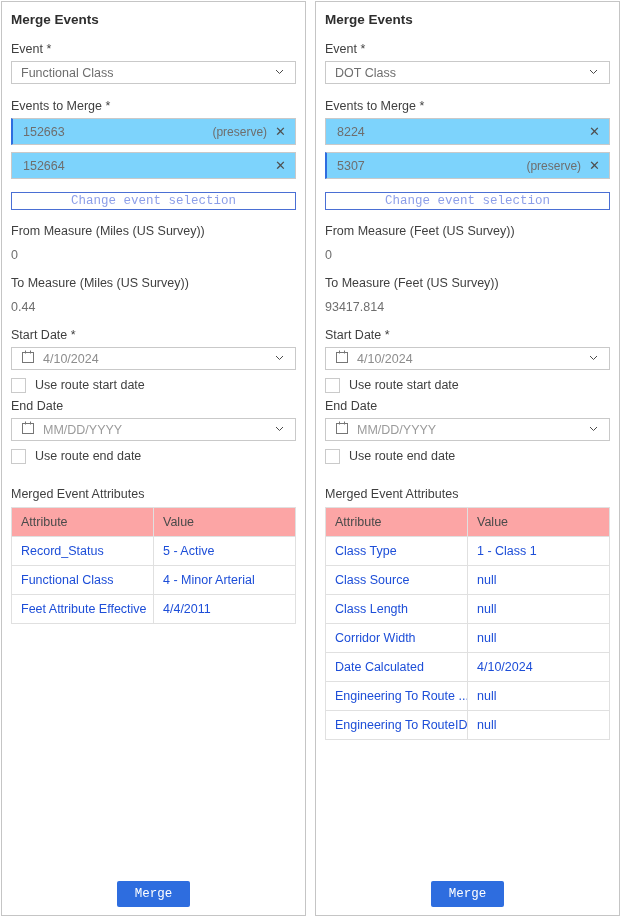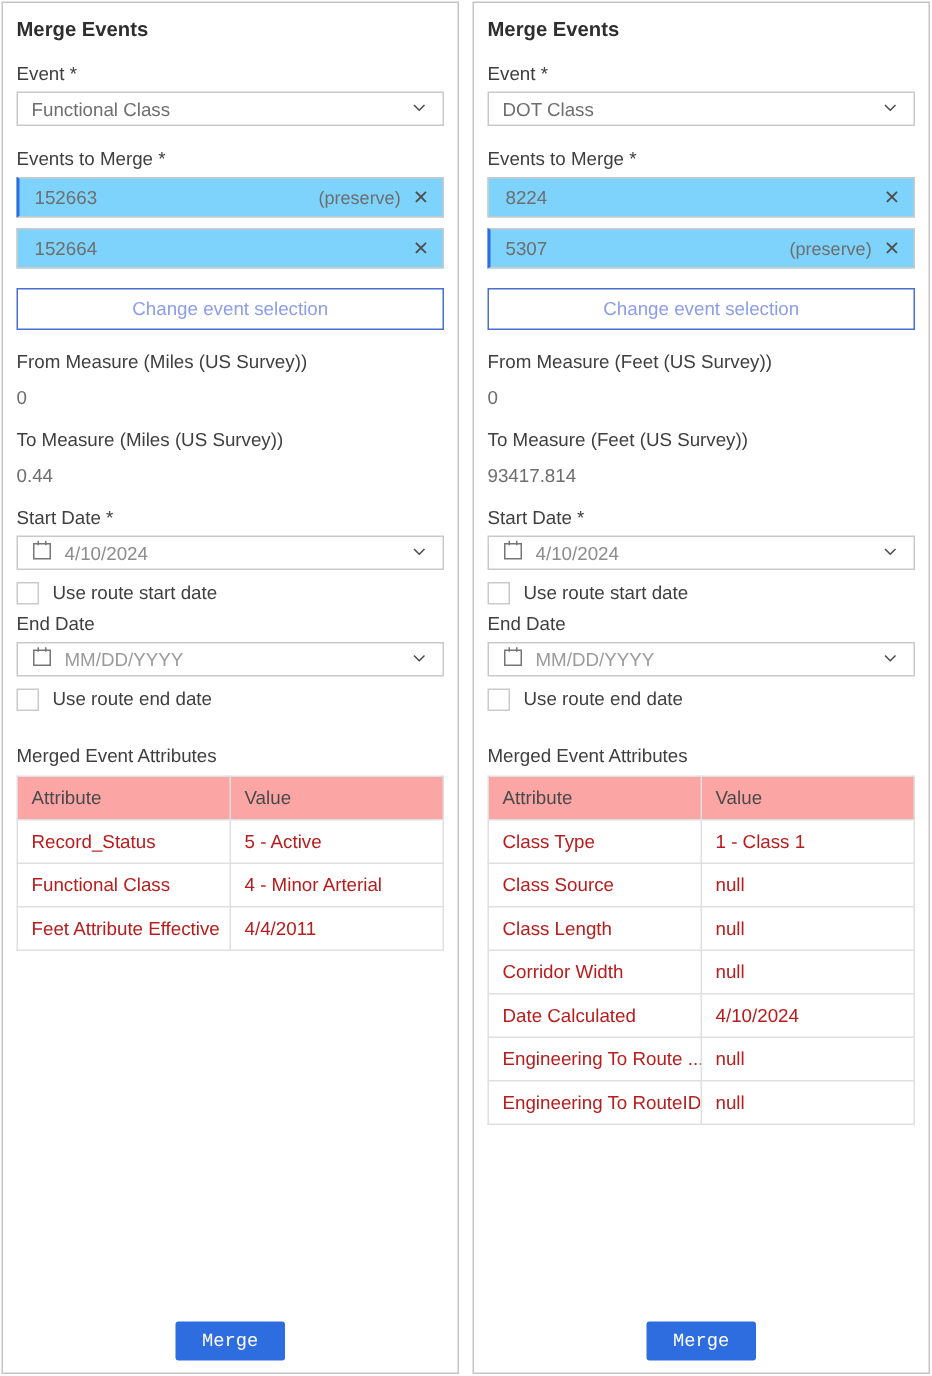--- a/index.html
+++ b/index.html
@@ -62,29 +62,29 @@
   .preserve-label { margin-left: auto; color: #6e6e6e; font-size: 12px; }
   .x-icon {
     margin-left: 8px;
     color: #4f4f4f;
     font-size: 13px;
     line-height: 1;
     cursor: pointer;
   }
   .outline-btn {
     width: 100%;
-    height: 28px;
+    height: 18px;
     margin-top: 6px;
     margin-bottom: 14px;
     background: #fff;
     border: 1px solid #4a6fd4;
     border-radius: 0;
     color: #8c9ee8;
     font-size: 12.5px;
-    font-family: Liberation Sans, sans-serif;
+    font-family: Liberation Mono, monospace;
     cursor: pointer;
   }
   .measure-label { font-size: 12.5px; color: #3f3f3f; margin-bottom: 10px; }
   .measure-value { font-size: 12.5px; color: #6e6e6e; margin-bottom: 14px; }
   .date-input {
     height: 23px;
     border: 1px solid #c9c9c9;
     display: flex;
     align-items: center;
     gap: 8px;
@@ -122,21 +122,21 @@
   }
   table.attrs th, table.attrs td {
     border: 1px solid #e0e0e0;
     text-align: left;
     padding: 7px 9px;
     font-weight: 400;
     overflow: hidden;
     white-space: nowrap;
   }
   table.attrs th { background: #fca5a5; color: #4a4a4a; }
-  table.attrs td { color: #b91c1c; }
+  table.attrs td { color: #1d4ed8; }
   .footer {
     margin-top: auto;
     display: flex;
     justify-content: center;
     padding-top: 8px;
     font-family: Liberation Mono, monospace;
   }
   .primary-btn {
     background: #2e6ddf;
     color: #ffffff;

